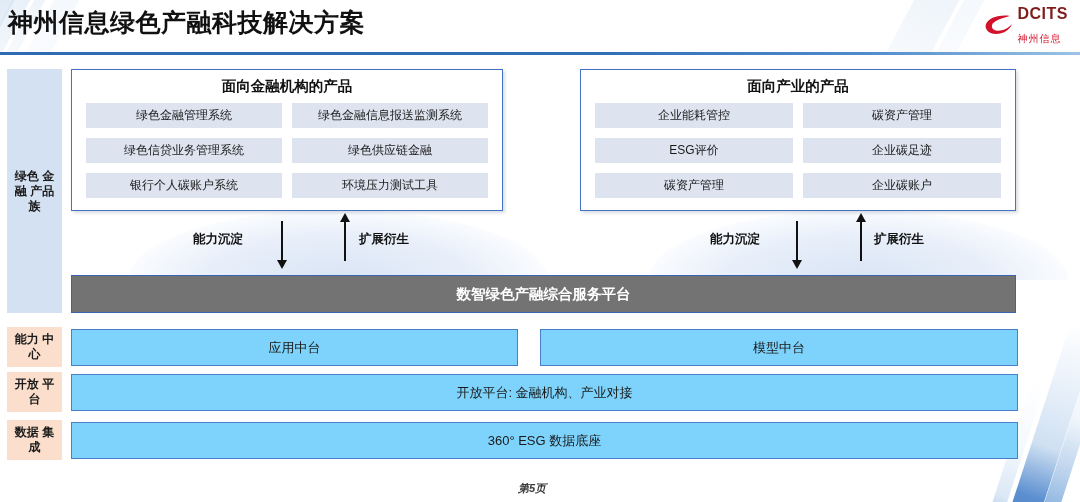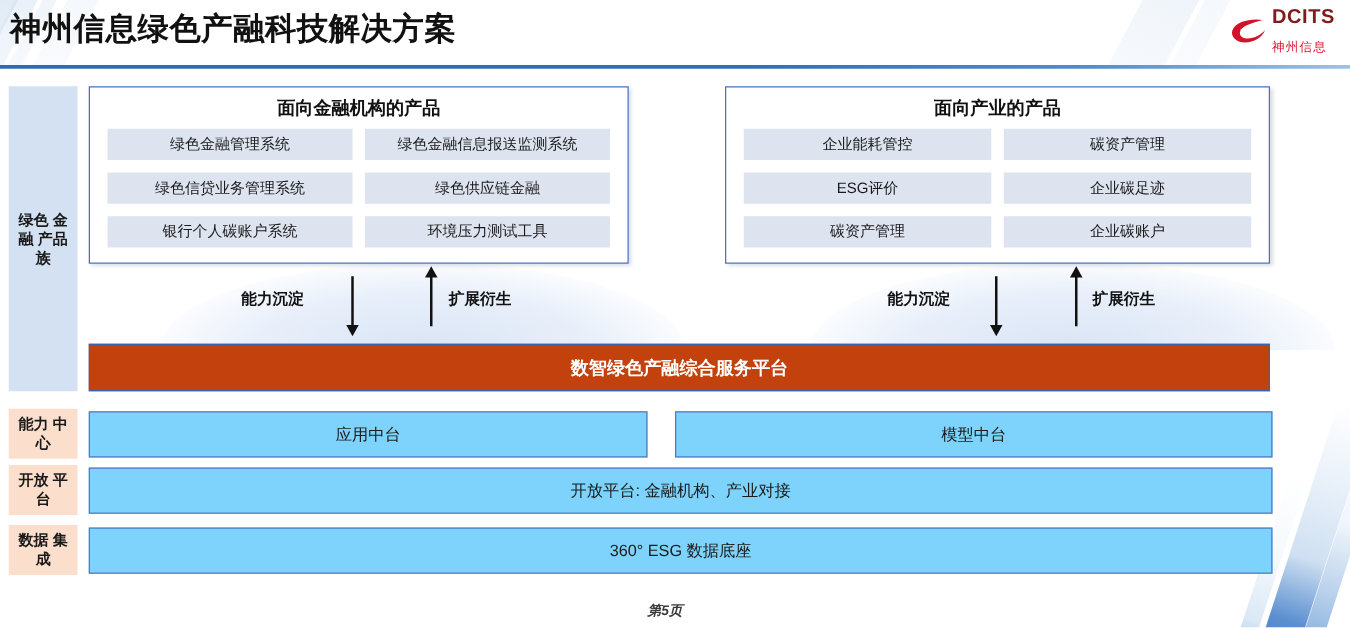--- a/index.html
+++ b/index.html
@@ -220,21 +220,21 @@
   #flow-r-down-label { left: 710px; top: 231px; }
   #flow-r-down { left: 796px; top: 221px; height: 40px; }
   #flow-r-up-label   { left: 874px; top: 231px; }
   #flow-r-up   { left: 860px; top: 221px; height: 40px; }
 
   
   #platform-bar {
     position: absolute;
     left: 71px; top: 275px;
     width: 945px; height: 38px;
-    background: #c2410c;
+    background: #737373;
     border: 1px solid #3a64b0;
     box-sizing: border-box;
     display: flex;
     align-items: center;
     justify-content: center;
     font-size: 14.5px;
     font-weight: bold;
     color: #ffffff;
   }
 

